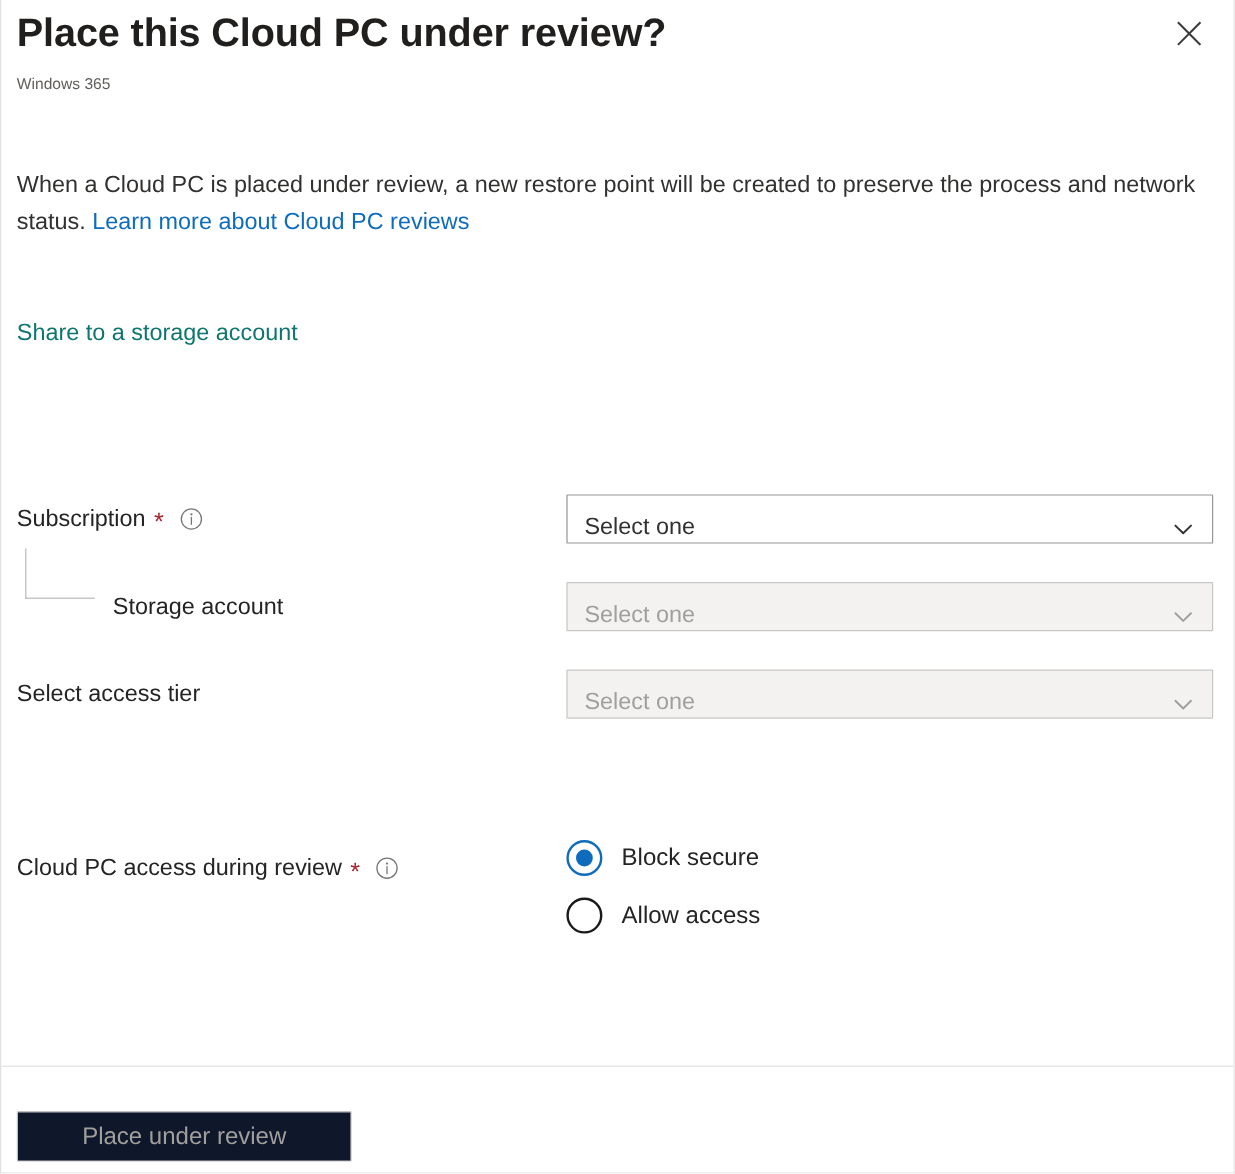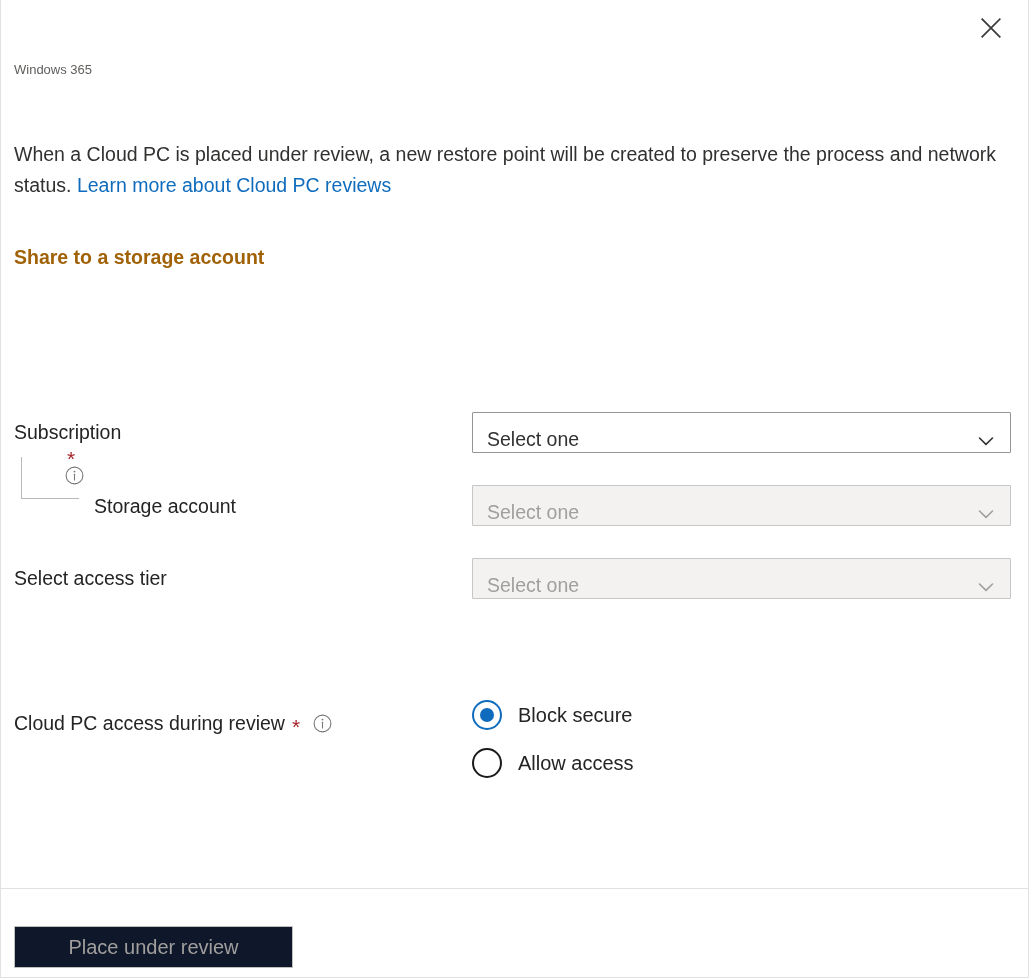--- a/index.html
+++ b/index.html
@@ -87,40 +87,41 @@
   .link {
     color: #0f6cbd;
     text-decoration: none;
     cursor: pointer;
   }
 
   .section-heading {
     position: absolute;
     left: 13px;
     font-size: 19.5px;
-    font-weight: 700;
-    color: #a16207;
+    font-weight: 400;
+    color: #0f766e;
     line-height: 28px;
     white-space: nowrap;
+    margin-top: 20px;
   }
   #share-heading { top: 243px; }
   #access-heading { top: 633px; }
 
   
   .field-label {
     position: absolute;
     font-size: 19.5px;
     color: #242424;
     font-weight: 400;
     line-height: 26px;
     white-space: nowrap;
     display: flex;
     align-items: center;
   }
-  #label-subscription { left: 13px; top: 419px; flex-direction: column; }
+  #label-subscription { left: 13px; top: 419px; }
   #label-storage-account { left: 93px; top: 493px; }
   #label-access-tier { left: 13px; top: 565px; }
   #label-cloudpc-access { left: 13px; top: 710px; }
 
   .req-asterisk {
     color: #a4262c;
     font-size: 21px;
     margin-left: 7px;
     line-height: 1;
     position: relative;
@@ -259,20 +260,21 @@
     cursor: default;
     border-radius: 1px;
   }
 </style>
 </head>
 <body>
 
 <div id="panel">
 
   <div id="header">
+    <div id="dialog-title">Place this Cloud PC under review?</div>
     <div id="dialog-subtitle">Windows 365</div>
     <button id="close-button" aria-label="Close">
       <span>
         <svg width="26" height="26" viewBox="0 0 26 26" aria-hidden="true">
           <path d="M4.2 4.2 L21.8 21.8 M21.8 4.2 L4.2 21.8" stroke="#3b3a39" stroke-width="1.7" fill="none" stroke-linecap="square"></path>
         </svg>
       </span>
     </button>
   </div>
 

